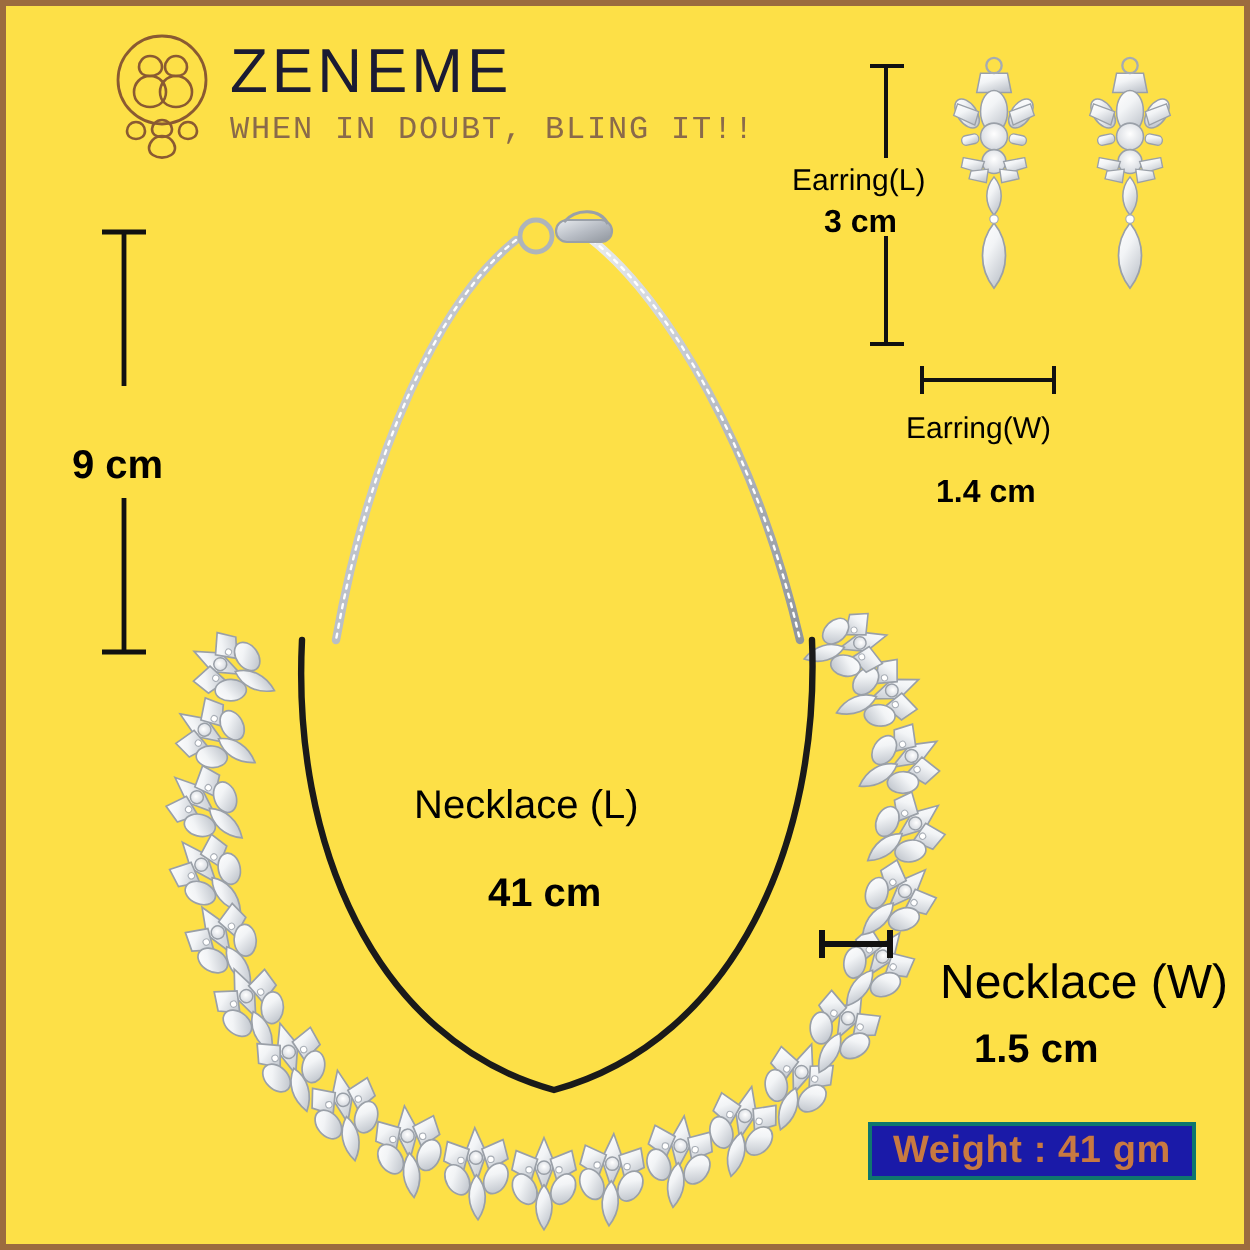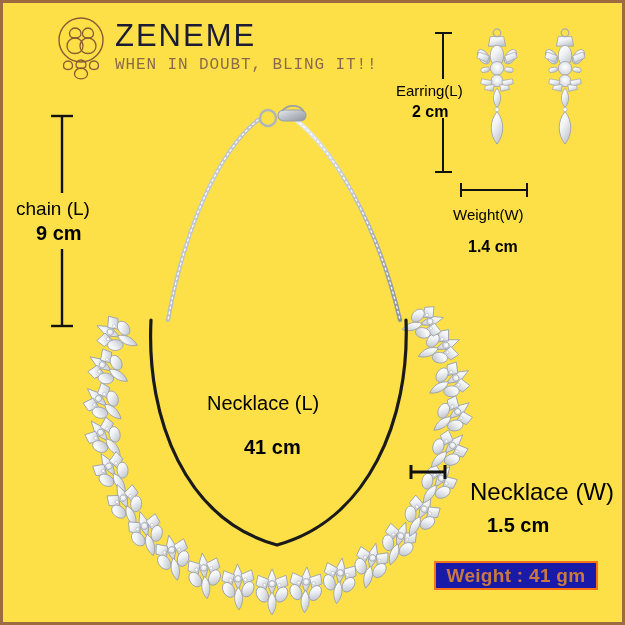--- a/index.html
+++ b/index.html
@@ -83,21 +83,21 @@
   .t-neckw-value { left: 487px; top: 514px; font-size: 20px; }
 
   
   .weight-badge {
     position: absolute;
     left: 434px;
     top: 561px;
     width: 164px;
     height: 29px;
     background: #1a1aa8;
-    border: 2px solid #f97316;
+    border: 2px solid #0f766e;
     box-sizing: border-box;
     display: flex;
     align-items: center;
     justify-content: center;
     z-index: 20;
   }
   .weight-text {
     color: #c87941;
     font-family: "Liberation Sans", sans-serif;
     font-size: 19px;
@@ -269,27 +269,26 @@
       <path d="M39,47 C42,47 43.5,49.5 43.5,51.5 C43.5,54 41.5,55.5 39,55.5 C36.5,55.5 34.5,54 34.5,51.5 C34.5,49.5 36,47 39,47 Z" fill="none" stroke="#8a5a32" stroke-width="1.3"></path>
       <path d="M26,46 C29,46 31,48.5 31,50.5 C31,53 29,54.5 26,54.5 C23,54.5 21,53 21,50.5 C21,48.5 23,46 26,46 Z" fill="none" stroke="#8a5a32" stroke-width="1.3"></path>
       <path d="M26,54 C30,54 32.5,57.5 32.5,60 C32.5,63 29.5,64.8 26,64.8 C22.5,64.8 19.5,63 19.5,60 C19.5,57.5 22,54 26,54 Z" fill="none" stroke="#8a5a32" stroke-width="1.3"></path>
     </svg>
     <div class="logo-text-wrap">
       <div class="logo-word">ZENEME</div>
       <div class="logo-tagline">WHEN IN DOUBT, BLING IT!!</div>
     </div>
   </div>
 
-  <div class="dim-label lbl-name t-chain-name">chain (L)</div>
   <div class="dim-label lbl-value t-chain-value">9 cm</div>
 
   <div class="dim-label lbl-name t-earl-name">Earring(L)</div>
-  <div class="dim-label lbl-value t-earl-value">2 cm</div>
-
-  <div class="dim-label lbl-name t-earw-name">Weight(W)</div>
+  <div class="dim-label lbl-value t-earl-value">3 cm</div>
+
+  <div class="dim-label lbl-name t-earw-name">Earring(W)</div>
   <div class="dim-label lbl-value t-earw-value">1.4 cm</div>
 
   <div class="dim-label lbl-name t-neckl-name">Necklace (L)</div>
   <div class="dim-label lbl-value t-neckl-value">41 cm</div>
 
   <div class="dim-label lbl-name t-neckw-name">Necklace (W)</div>
   <div class="dim-label lbl-value t-neckw-value">1.5 cm</div>
 
   <div class="weight-badge">
     <span class="weight-text">Weight : 41 gm</span>

